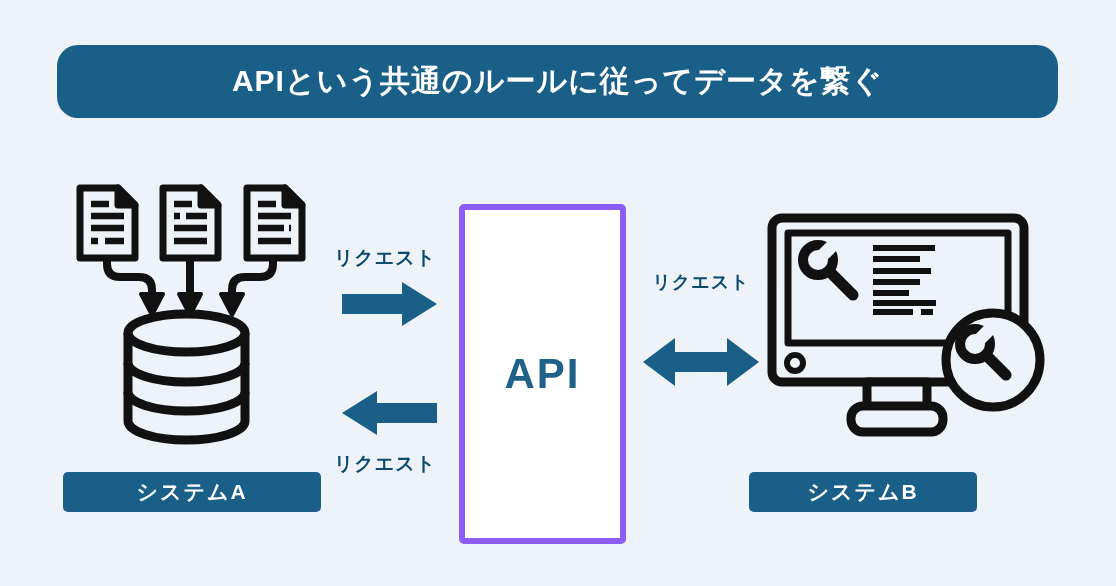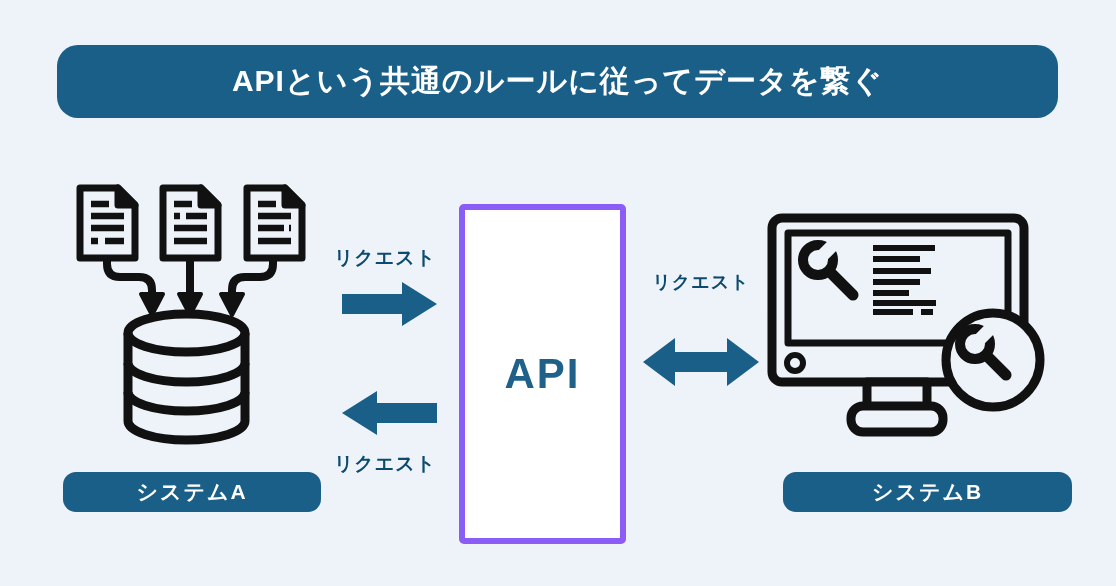--- a/index.html
+++ b/index.html
@@ -22,25 +22,25 @@
   .arrow-svg{position:absolute;}
   .arrow-right{left:342px;top:282px;}
   .arrow-left{left:342px;top:391px;}
   .arrow-both{left:643px;top:338px;}
 
   .api-box{position:absolute;left:459px;top:188px;width:167px;height:340px;
     background:#ffffff;border:6px solid #8b5cf6;border-radius:5px;
     display:flex;align-items:center;justify-content:center;box-sizing:border-box;margin-top:16px;}
   .api-box span{color:#1f6189;font-size:42px;font-weight:bold;letter-spacing:2px;}
 
-  .system-label{position:absolute;top:472px;height:40px;background:#1a5f87;border-radius:13px;
+  .system-label{position:absolute;top:472px;height:40px;background:#1a5f87;border-radius:5px;
     display:flex;align-items:center;justify-content:center;}
   .system-label span{color:#ffffff;font-size:21px;font-weight:bold;letter-spacing:2px;}
   .system-a{left:63px;width:258px;}
-  .system-b{left:783px;width:289px;}
+  .system-b{left:749px;width:228px;}
 </style>
 </head>
 <body>
 
 <div class="canvas">
 
   <div class="title-banner">
     <span>APIという共通のルールに従ってデータを繋ぐ</span>
   </div>
 

